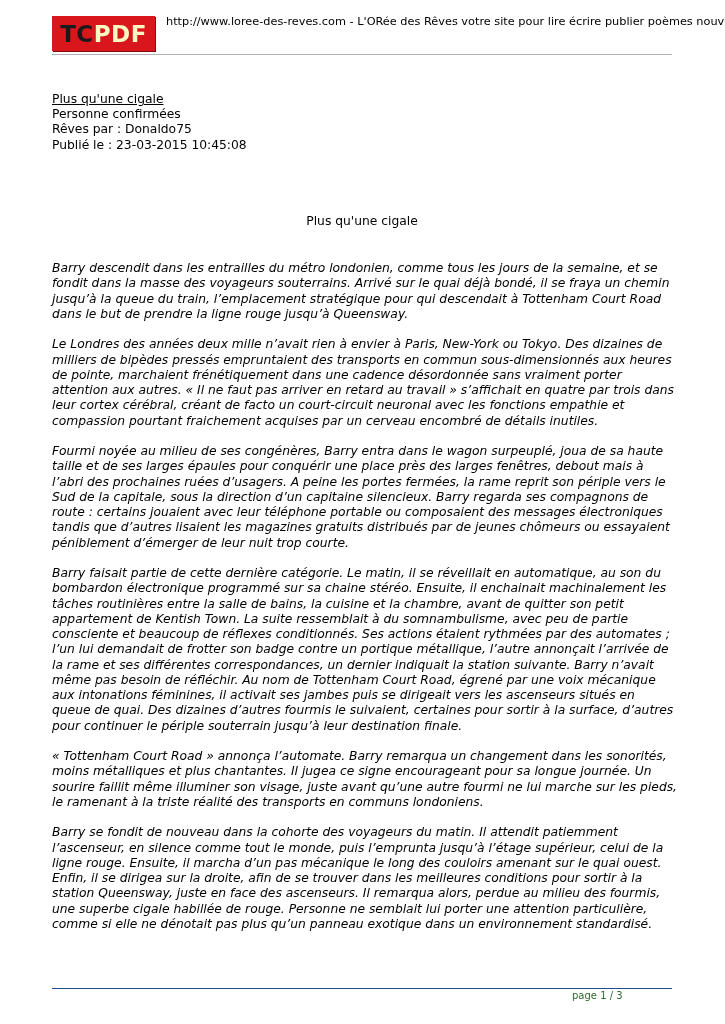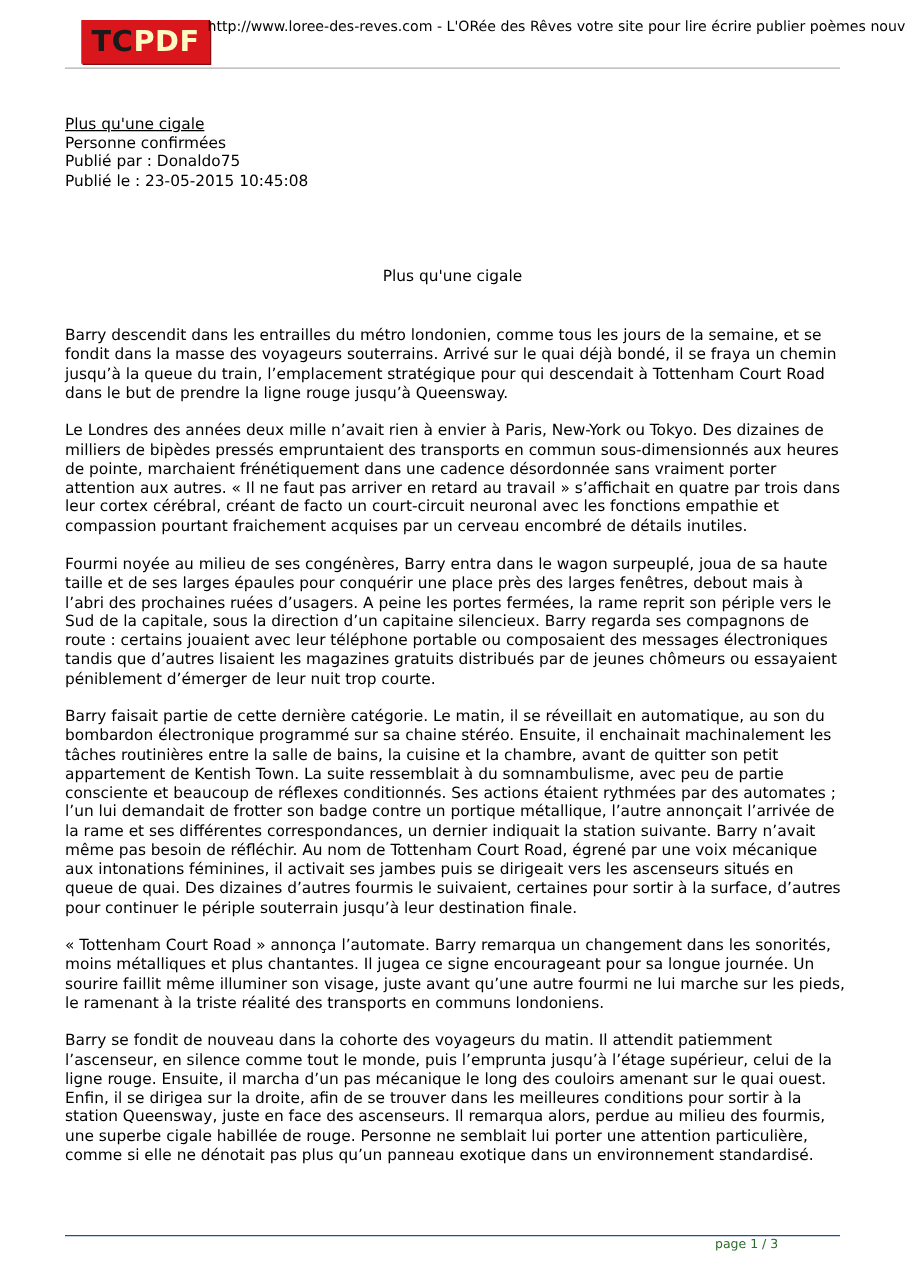--- a/index.html
+++ b/index.html
@@ -6,21 +6,20 @@
     body {
       width: 725px; height: 1024px; position: relative; overflow: hidden;
       font-family: "DejaVu Sans", sans-serif; color: #000000;
     }
     .logo {
       position: absolute; left: 52px; top: 16px; width: 103px; height: 35px;
       background: #d9161c; box-shadow: 1px 1px 0 #8a0b0f;
       display: flex; align-items: center; justify-content: center;
       font-family: "DejaVu Sans", sans-serif; font-weight: bold; font-size: 23px;
       letter-spacing: 0.5px;
-      margin-left: 13px;
     }
     .logo .tc { color: #1a1a1a; }
     .logo .pdf { color: #fef9c3; }
     .header-url {
       position: absolute; left: 166px; top: 15px; white-space: nowrap;
       font-size: 11.3px; color: #000;
     }
     .header-rule {
       position: absolute; left: 52px; top: 54px; width: 620px; height: 1px;
       background: #b0b0b0;
@@ -29,21 +28,21 @@
       position: absolute; left: 52px; top: 92px; font-size: 12.3px; line-height: 15.2px;
     }
     .meta div { white-space: nowrap; }
     .meta .title-link { text-decoration: underline; color: #000; }
     .doc-title {
       position: absolute; left: 52px; top: 214px; width: 620px; text-align: center;
       font-size: 12.3px;
     }
     .body-text {
       position: absolute; left: 52px; top: 261px; width: 625px;
-      font-size: 12.3px; line-height: 15.25px;
+      font-size: 12.3px; line-height: 15.25px; font-style: italic;
     }
     .body-text p { margin: 0 0 15.3px 0; }
     .footer-rule {
       position: absolute; left: 52px; top: 988px; width: 620px; height: 1px;
       background: #1f4e96;
     }
     .page-num {
       position: absolute; left: 572px; top: 990px; font-size: 10px; color: #2e6b2e;
       white-space: nowrap;
     }
@@ -54,22 +53,22 @@
 <div class="logo">
   <span class="tc">TC</span>
     <span class="pdf">PDF</span>
 </div>
 <div class="header-url">http://www.loree-des-reves.com - L'ORée des Rêves votre site pour lire écrire publier poèmes nouvelles</div>
 <div class="header-rule"></div>
 
 <div class="meta">
   <div><a class="title-link">Plus qu'une cigale</a></div>
   <div>Personne confirmées</div>
-  <div>Publié par : Donaldo75</div>
-  <div>Publié le : 23-05-2015 10:45:08</div>
+  <div>Rêves par : Donaldo75</div>
+  <div>Publié le : 23-03-2015 10:45:08</div>
 </div>
 
 <div class="doc-title">Plus qu'une cigale</div>
 
 <div class="body-text">
   <p>Barry descendit dans les entrailles du métro londonien, comme tous les jours de la semaine, et se fondit dans la masse des voyageurs souterrains. Arrivé sur le quai déjà bondé, il se fraya un chemin jusqu’à la queue du train, l’emplacement stratégique pour qui descendait à Tottenham Court Road dans le but de prendre la ligne rouge jusqu’à Queensway.</p>
   <p>Le Londres des années deux mille n’avait rien à envier à Paris, New-York ou Tokyo. Des dizaines de milliers de bipèdes pressés empruntaient des transports en commun sous-dimensionnés aux heures de pointe, marchaient frénétiquement dans une cadence désordonnée sans vraiment porter attention aux autres. « Il ne faut pas arriver en retard au travail » s’affichait en quatre par trois dans leur cortex cérébral, créant de facto un court-circuit neuronal avec les fonctions empathie et compassion pourtant fraichement acquises par un cerveau encombré de détails inutiles.</p>
   <p>Fourmi noyée au milieu de ses congénères, Barry entra dans le wagon surpeuplé, joua de sa haute taille et de ses larges épaules pour conquérir une place près des larges fenêtres, debout mais à l’abri des prochaines ruées d’usagers. A peine les portes fermées, la rame reprit son périple vers le Sud de la capitale, sous la direction d’un capitaine silencieux. Barry regarda ses compagnons de route : certains jouaient avec leur téléphone portable ou composaient des messages électroniques tandis que d’autres lisaient les magazines gratuits distribués par de jeunes chômeurs ou essayaient péniblement d’émerger de leur nuit trop courte.</p>
   <p>Barry faisait partie de cette dernière catégorie. Le matin, il se réveillait en automatique, au son du bombardon électronique programmé sur sa chaine stéréo. Ensuite, il enchainait machinalement les tâches routinières entre la salle de bains, la cuisine et la chambre, avant de quitter son petit appartement de Kentish Town. La suite ressemblait à du somnambulisme, avec peu de partie consciente et beaucoup de réflexes conditionnés. Ses actions étaient rythmées par des automates ; l’un lui demandait de frotter son badge contre un portique métallique, l’autre annonçait l’arrivée de la rame et ses différentes correspondances, un dernier indiquait la station suivante. Barry n’avait même pas besoin de réfléchir. Au nom de Tottenham Court Road, égrené par une voix mécanique aux intonations féminines, il activait ses jambes puis se dirigeait vers les ascenseurs situés en queue de quai. Des dizaines d’autres fourmis le suivaient, certaines pour sortir à la surface, d’autres pour continuer le périple souterrain jusqu’à leur destination finale.</p>
   <p>« Tottenham Court Road » annonça l’automate. Barry remarqua un changement dans les sonorités, moins métalliques et plus chantantes. Il jugea ce signe encourageant pour sa longue journée. Un sourire faillit même illuminer son visage, juste avant qu’une autre fourmi ne lui marche sur les pieds, le ramenant à la triste réalité des transports en communs londoniens.</p>

